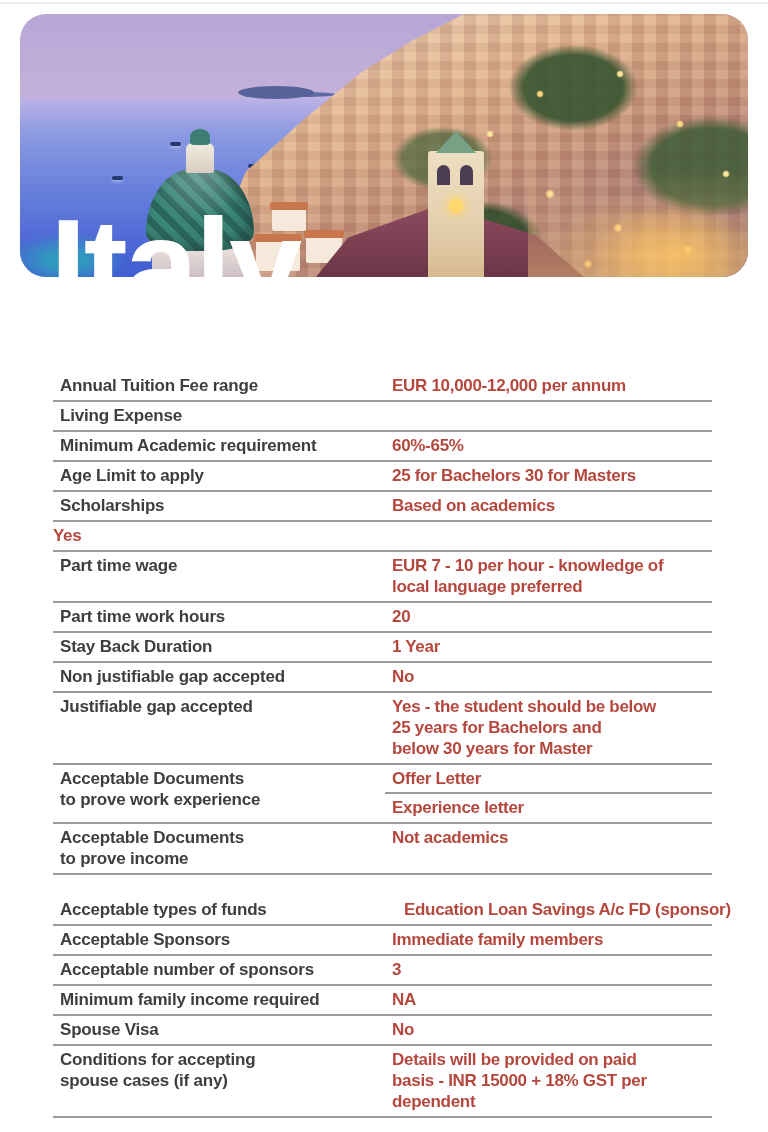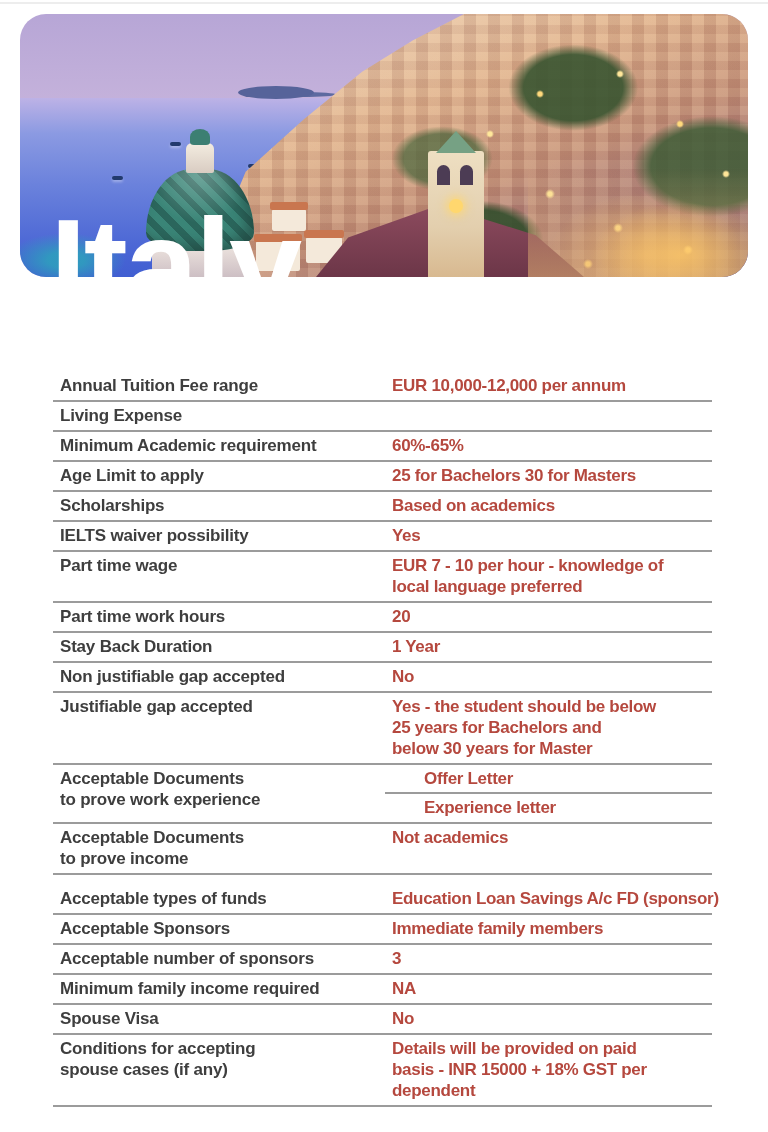--- a/index.html
+++ b/index.html
@@ -125,32 +125,32 @@
 
   
   .info-table{
     position:absolute;left:53px;top:372px;width:659px;
   }
   .row{
     display:flex;align-items:flex-start;
     border-bottom:2px solid var(--divider,#9b9b9b);
     padding:3px 0 4px 0;
   }
-  .row.gap-before{padding-top:13px;}
+  .row.gap-before{padding-top:24px;gap:12px;}
   .cell{font-size:17px;font-weight:bold;line-height:21px;}
   .label{
     flex:0 0 332px;color:var(--label-color,#3e3e3e);
     padding-left:7px;white-space:pre-line;letter-spacing:-0.2px;
   }
   .value{
     flex:1 1 0;min-width:0;color:var(--value-red,#b5483e);
     white-space:pre-line;letter-spacing:-0.3px;
   }
   .value.nowrap{white-space:nowrap;overflow:visible;text-align:right;}
-  .value-item{line-height:21px;margin-left:32px;}
+  .value-item{line-height:21px;}
   .sub-divider{height:0;border-top:2px solid var(--divider,#9b9b9b);margin:3px 0 3px -7px;}
 </style>
 </head>
 <body>
 
 <div class="top-hairline"></div>
 
 <div class="hero">
   <div class="sea"></div>
   <div class="island"></div>
@@ -204,21 +204,20 @@
     </div>
     <div class="row">
       <div class="cell label">Age Limit to apply</div>
       <div class="cell value">25 for Bachelors 30 for Masters</div>
     </div>
     <div class="row">
       <div class="cell label">Scholarships</div>
       <div class="cell value">Based on academics</div>
     </div>
     <div class="row">
-      <div class="cell label">IELTS  waiver possibility</div>
       <div class="cell value">Yes</div>
     </div>
     <div class="row">
       <div class="cell label">Part time wage</div>
       <div class="cell value">EUR 7 - 10 per hour - knowledge of
 local language preferred</div>
     </div>
     <div class="row">
       <div class="cell label">Part time work hours</div>
       <div class="cell value">20</div>

